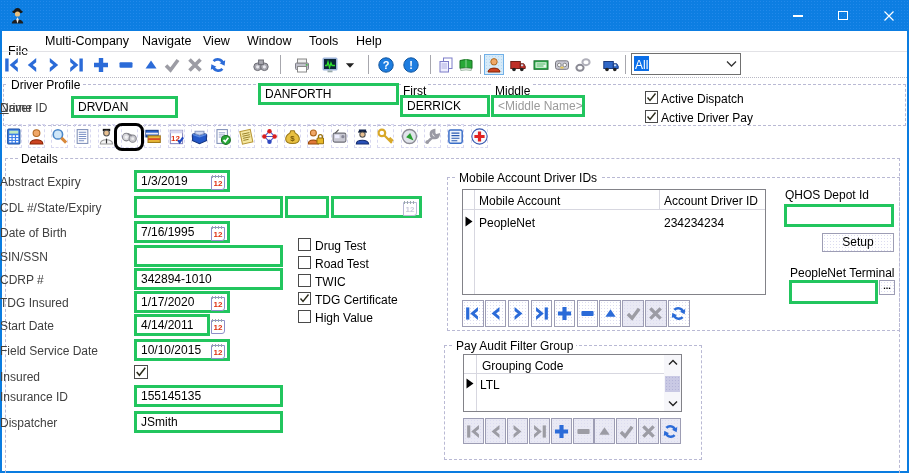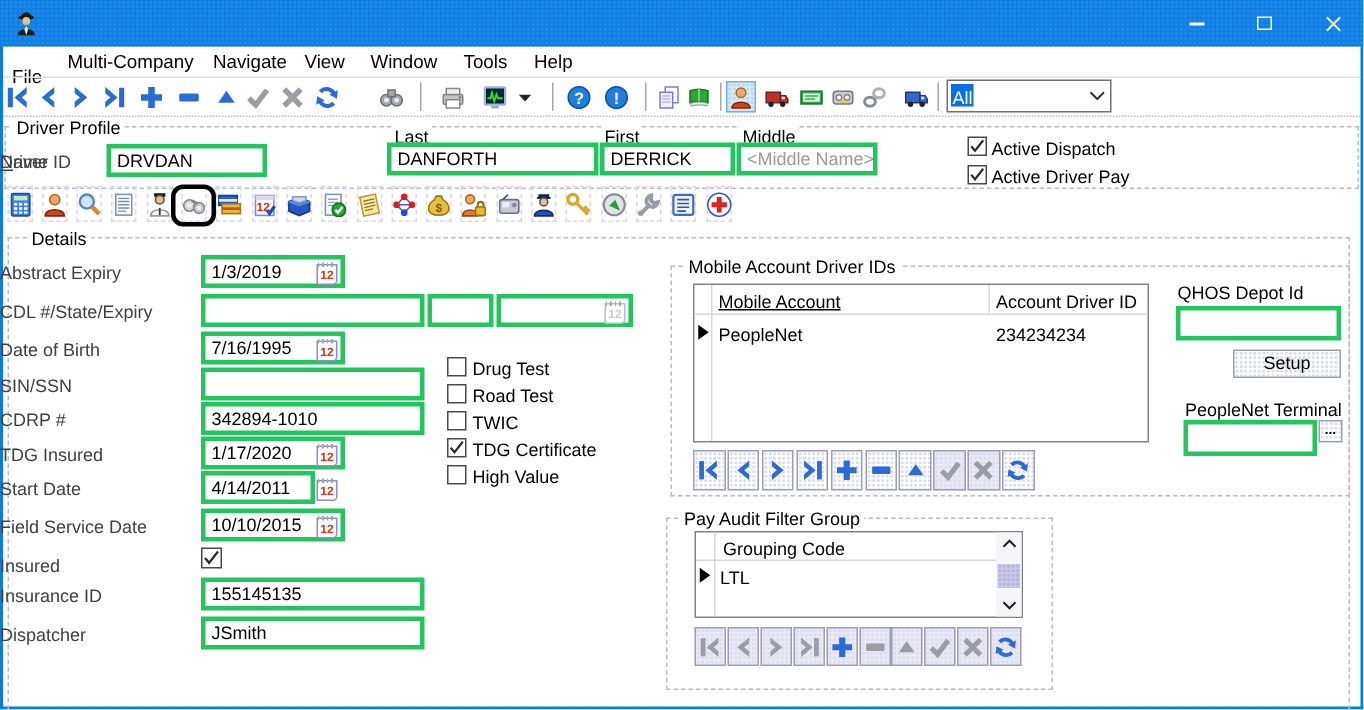--- a/index.html
+++ b/index.html
@@ -169,21 +169,21 @@
 <div class="abs" style="left:2px;top:77px;width:905px;height:0;border-top:1px dotted #b8b8c4"></div>
 <div class="grp" style="left:3px;top:84px;width:903px;height:42px">
       <span class="gt" style="left:4px">Driver Profile</span>
     </div>
 <div class="rlbl" style="left:0;width:67px;top:101px;font-size:12px"><u>D</u>river ID</div>
 <div class="fld" style="left:71px;top:96px;width:107px;height:22px;">DRVDAN</div>
 <div class="rlbl" style="left:0;width:253px;top:101px;font-size:12px">Name</div>
 <div class="lbl" style="left:261px;top:84px;font-size:12px;background:#fff;padding:0 2px">Last</div>
 <div class="lbl" style="left:401px;top:84px;font-size:12px;background:#fff;padding:0 2px">First</div>
 <div class="lbl" style="left:493px;top:84px;font-size:12px;background:#fff;padding:0 2px">Middle</div>
-<div class="fld" style="left:258px;top:95px;width:141px;height:22px;text-align:center;">DANFORTH</div>
+<div class="fld" style="left:258px;top:83px;width:141px;height:22px;text-align:center;">DANFORTH</div>
 <div class="fld" style="left:400px;top:95px;width:90px;height:22px;">DERRICK</div>
 <div class="fld" style="left:491px;top:95px;width:94px;height:22px;color:#9a9a9a">&lt;Middle Name&gt;</div>
 <div class="cb" style="left:645px;top:91px;width:13px;height:13px"></div>
 <svg class="abs" style="left:645px;top:91px" width="13" height="13" viewBox="0 0 13 13">
       <path d="M2.5 6.5 L5 9.5 L10.5 2.5" stroke="#2a2a1a" stroke-width="1.4" fill="none"></path>
     </svg>
 <div class="lbl" style="left:661px;top:92px;font-size:12px;">Active Dispatch</div>
 <div class="cb" style="left:645px;top:110px;width:13px;height:13px"></div>
 <svg class="abs" style="left:645px;top:110px" width="13" height="13" viewBox="0 0 13 13">
       <path d="M2.5 6.5 L5 9.5 L10.5 2.5" stroke="#2a2a1a" stroke-width="1.4" fill="none"></path>
@@ -378,21 +378,21 @@
 <div class="lbl" style="left:315px;top:293px;font-size:12px;">TDG Certificate</div>
 <div class="cb" style="left:298px;top:310px;width:13px;height:13px"></div>
 <div class="lbl" style="left:315px;top:311px;font-size:12px;">High Value</div>
 <div class="grp" style="left:447px;top:177px;width:453px;height:154px">
       <span class="gt" style="left:8px">Mobile Account Driver IDs</span>
     </div>
 <div class="abs" style="left:462px;top:189px;width:304px;height:106px;background:#fff;border:1px solid #828288"></div>
 <div class="gridln" style="left:463px;top:209px;width:302px;height:1px"></div>
 <div class="gridln" style="left:474px;top:190px;width:1px;height:104px"></div>
 <div class="gridln" style="left:659px;top:190px;width:1px;height:19px"></div>
-<div class="lbl" style="left:479px;top:194px;font-size:12px;text-decoration:underline;">Mobile Account</div>
+<div class="lbl" style="left:479px;top:194px;font-size:12px;">Mobile Account</div>
 <div class="lbl" style="left:664px;top:194px;font-size:12px;">Account Driver ID</div>
 <svg class="abs" style="left:465px;top:216px" width="8" height="11" viewBox="0 0 8 11">
       <path d="M0.5 0.5 L7.5 5.5 L0.5 10.5 Z" fill="#000"></path>
     </svg>
 <div class="lbl" style="left:479px;top:216px;font-size:12px;">PeopleNet</div>
 <div class="lbl" style="left:664px;top:216px;font-size:12px;">234234234</div>
 <div class="nb" style="left:462.0px;top:300px;width:21.5px;height:27px"></div>
 <svg class="abs" style="left:465.2px;top:306.0px" width="15" height="15" viewBox="0 0 16 16">
       <rect x="1.2" y="1.5" width="3.4" height="13" fill="#2b6bd8"></rect>
       <path d="M13.8 1 L5.6 8 L13.8 15 L13.8 10.8 L10.4 8 L13.8 5.2 Z" fill="#2b6bd8"></path>

